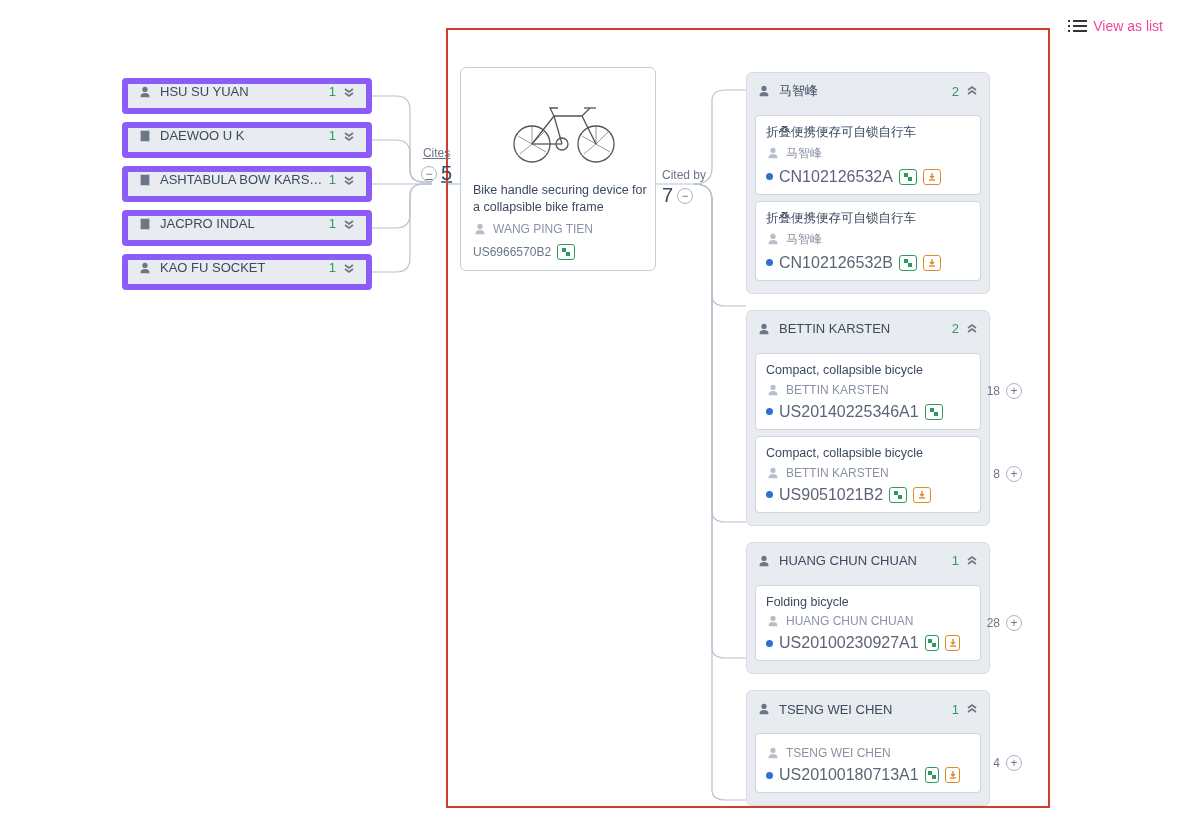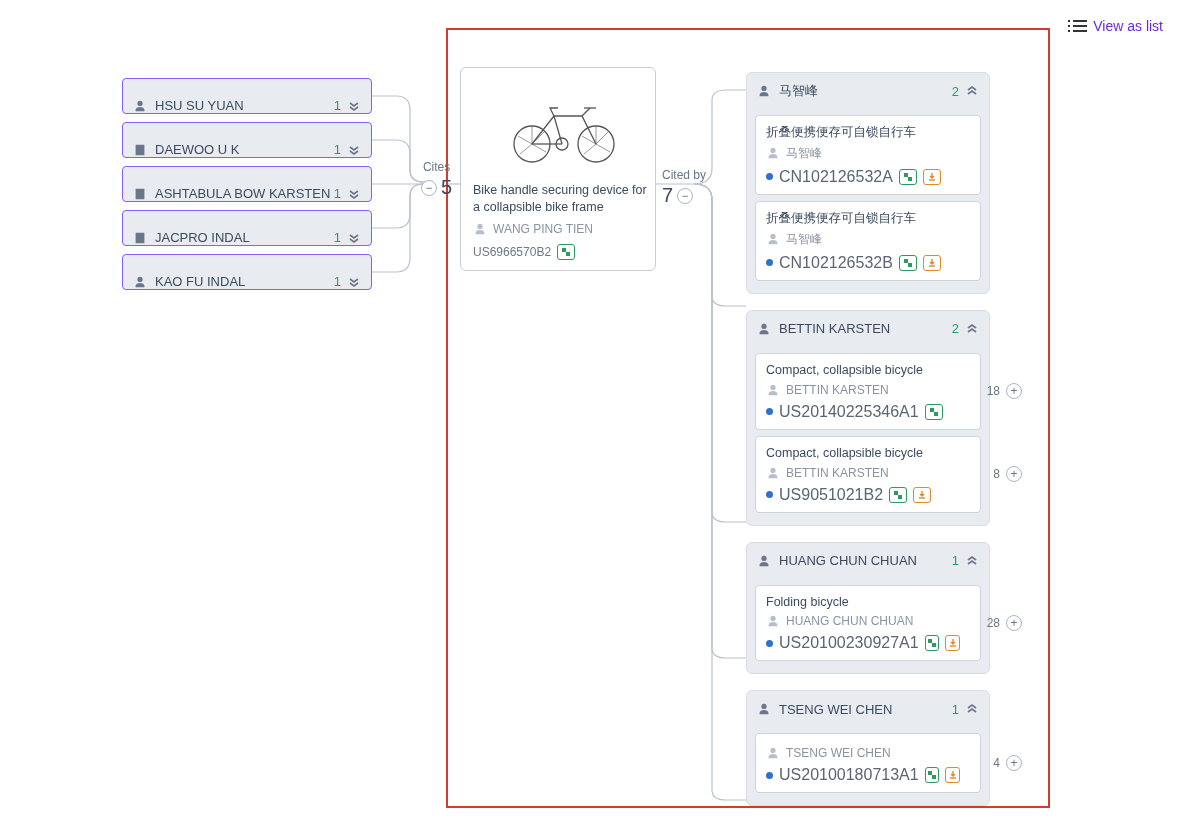--- a/index.html
+++ b/index.html
@@ -13,21 +13,21 @@
   .canvas {
     position: relative;
     width: 1191px;
     height: 820px;
   }
   .view-as-list {
     position: absolute;
     top: 18px;
     right: 28px;
     font-size: 14px;
-    color: #6d28d9;
+    color: #ec4899;
     display: flex;
     align-items: center;
     gap: 6px;
     cursor: pointer;
   }
   .list-icon {
     display: inline-flex;
     flex-direction: column;
     gap: 3px;
     width: 14px;
@@ -49,47 +49,48 @@
 
   
   .cites-col {
     position: absolute;
     left: 122px;
     top: 78px;
     width: 250px;
   }
   .grp {
     background: #e8ebef;
-    border: 1px solid #8b5cf6;
+    border: 6px solid #8b5cf6;
     border-radius: 4px;
     height: 36px;
     display: flex;
-    align-items: flex-end;
+    align-items: flex-start;
     padding: 0 10px;
     margin-bottom: 8px;
     justify-content: space-between;
   }
   .grp-left { display: flex; align-items: center; gap: 8px; overflow: hidden; }
   .grp-name { font-size: 13px; color: #3b4a5e; white-space: nowrap; overflow: hidden; text-overflow: ellipsis; }
   .grp-right { display: flex; align-items: center; gap: 6px; }
   .grp-count { color: #2f9a5f; font-size: 13px; }
   .chev {
     width: 14px; height: 14px; display: inline-flex; flex-direction: column; justify-content: center; align-items: center; gap: -2px;
   }
   .chev svg { display: block; }
   .icon-person, .icon-building { width: 14px; height: 14px; flex-shrink: 0; }
 
   
   .cites-hub {
     position: absolute;
     left: 421px;
-    top: 160px;
+    top: 146px;
     font-size: 12px;
     color: #6b7688;
     text-align: center;
+    text-decoration: underline;
   }
   .hub-num {
     font-size: 20px;
     color: #3b4a5e;
     display: flex;
     align-items: center;
     gap: 4px;
     margin-top: 2px;
   }
   .minus-circle, .plus-circle {
@@ -283,21 +284,21 @@
               <path d="M3 8l4 3 4-3" stroke="#6b7688" stroke-width="1.6" fill="none"></path>
             </svg>
           </span>
     </div>
       </div>
       <div class="grp">
     <div class="grp-left">
       <svg class="icon-person" viewBox="0 0 16 16">
             <path fill="#6b7688" d="M8 8a3 3 0 100-6 3 3 0 000 6zm0 1c-2.7 0-5 1.5-5 3.3V14h10v-1.7C13 10.5 10.7 9 8 9z"></path>
           </svg>
-      <span class="grp-name">KAO FU INDAL</span>
+      <span class="grp-name">KAO FU SOCKET</span>
     </div>
     <div class="grp-right">
       <span class="grp-count">1</span>
       <span class="chev">
             <svg width="14" height="14" viewBox="0 0 14 14">
               <path d="M3 4l4 3 4-3" stroke="#6b7688" stroke-width="1.6" fill="none"></path>
               <path d="M3 8l4 3 4-3" stroke="#6b7688" stroke-width="1.6" fill="none"></path>
             </svg>
           </span>
     </div>

